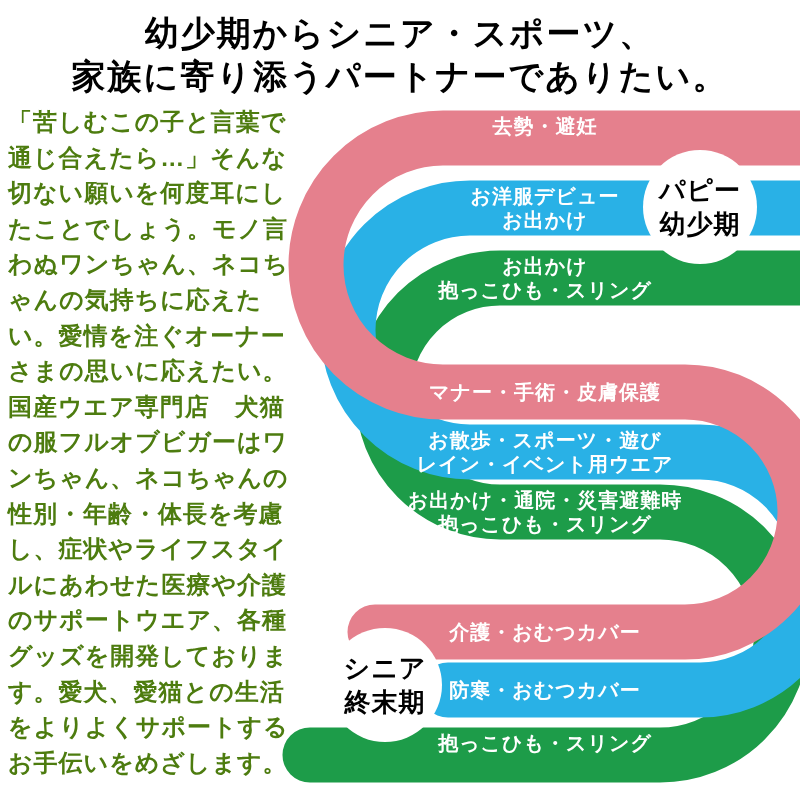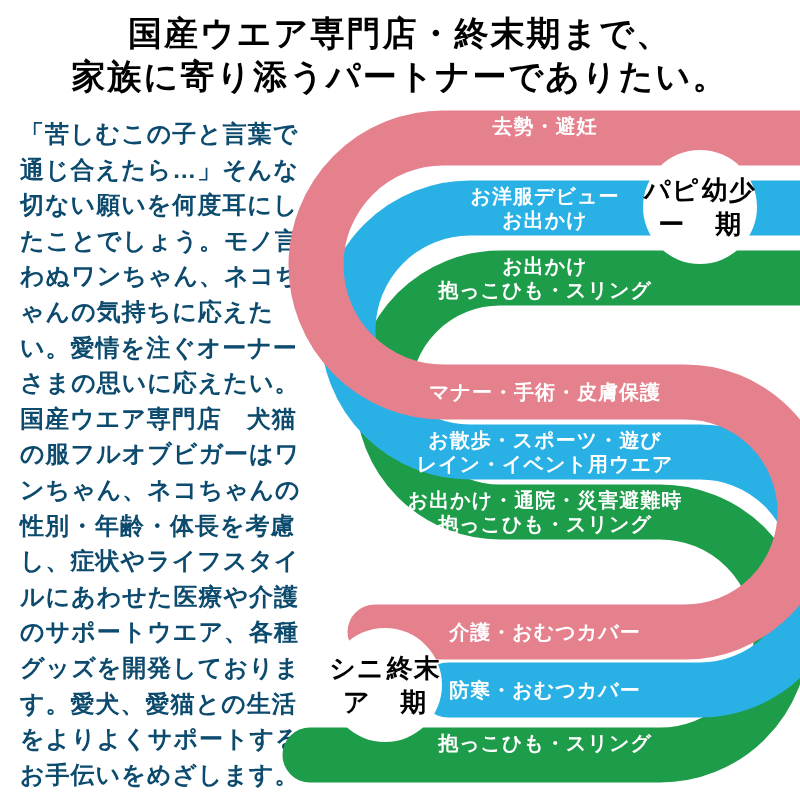--- a/index.html
+++ b/index.html
@@ -6,48 +6,48 @@
   .page{
     position:relative;width:800px;height:800px;background:#ffffff;overflow:hidden;
     font-family:"Liberation Sans","DejaVu Sans",sans-serif;
   }
   .title{
     position:absolute;top:12px;left:0;width:800px;text-align:center;
     color:#000;font-weight:900;font-size:34px;line-height:43px;letter-spacing:2px;margin:0;
   }
   .title .t-line{display:block;}
   .intro{
-    position:absolute;left:8px;top:104px;width:286px;margin:12px;
-    font-size:24px;line-height:35.6px;letter-spacing:1px;color:#0c4a6e;font-weight:600;
+    position:absolute;left:8px;top:104px;width:286px;margin:0;
+    font-size:24px;line-height:35.6px;letter-spacing:1px;color:#4d7c0f;font-weight:600;
     word-break:break-all;
   }
   .ribbons{position:absolute;left:0;top:0;}
   .band-label{
     position:absolute;left:330px;width:430px;text-align:center;
     color:#ffffff;font-weight:700;font-size:20px;line-height:24px;letter-spacing:1px;
   }
   .bl-line{display:block;}
   .bl-1{top:114px}.bl-2{top:184px}.bl-3{top:254px}
   .bl-4{top:380px}.bl-5{top:428px}.bl-6{top:488px}
   .bl-7{top:620px}.bl-8{top:678px}.bl-9{top:731px}
   .stage-circle{
     position:absolute;width:114px;height:114px;background:#ffffff;border-radius:50%;
-    display:flex;flex-direction:row;align-items:center;justify-content:center;
+    display:flex;flex-direction:column;align-items:center;justify-content:center;
     color:#000;font-weight:900;font-size:26px;line-height:34px;letter-spacing:1px;text-align:center;
   }
   .puppy{left:643px;top:150px;}
   .senior{left:328px;top:628px;}
 </style>
 </head>
 <body>
 
 <div class="page">
 
   <h1 class="title">
-    <span class="t-line">国産ウエア専門店・終末期まで、</span>
+    <span class="t-line">幼少期からシニア・スポーツ、</span>
     <span class="t-line">家族に寄り添うパートナーでありたい。</span>
   </h1>
 
   <p class="intro">「苦しむこの子と言葉で通じ合えたら…」そんな切ない願いを何度耳にしたことでしょう。モノ言わぬワンちゃん、ネコちゃんの気持ちに応えたい。愛情を注ぐオーナーさまの思いに応えたい。国産ウエア専門店　犬猫の服フルオブビガーはワンちゃん、ネコちゃんの性別・年齢・体長を考慮し、症状やライフスタイルにあわせた医療や介護のサポートウエア、各種グッズを開発しております。愛犬、愛猫との生活をよりよくサポートするお手伝いをめざします。</p>
 
   <svg class="ribbons" width="800" height="800" viewBox="0 0 800 800">
     <path d="M 830 278 L 500 278 A 117 117 0 0 0 500 512 L 660 512 A 121.5 121.5 0 0 1 660 755 L 310 755" fill="none" stroke-width="55" stroke-linecap="round" stroke="#1d9c49"></path>
     <path d="M 830 208 L 470 208 A 122 122 0 0 0 470 452 L 700 452 A 119 119 0 0 1 700 690 L 448 690" fill="none" stroke-width="55" stroke-linecap="round" stroke="#29b1e6"></path>
     <path d="M 830 138 L 443 138 A 127 127 0 0 0 443 392 L 685 392 A 120 120 0 0 1 685 632 L 375 632" fill="none" stroke-width="55" stroke-linecap="round" stroke="#e5808d"></path>
   </svg>

